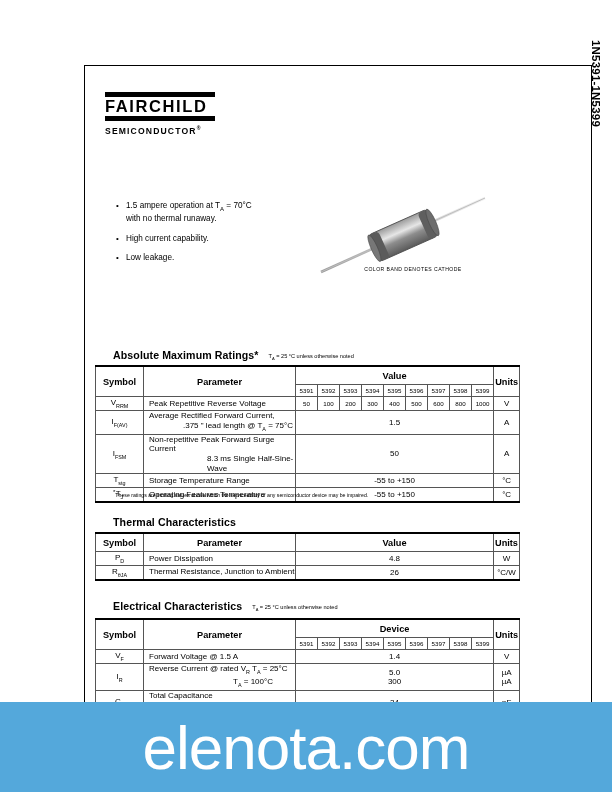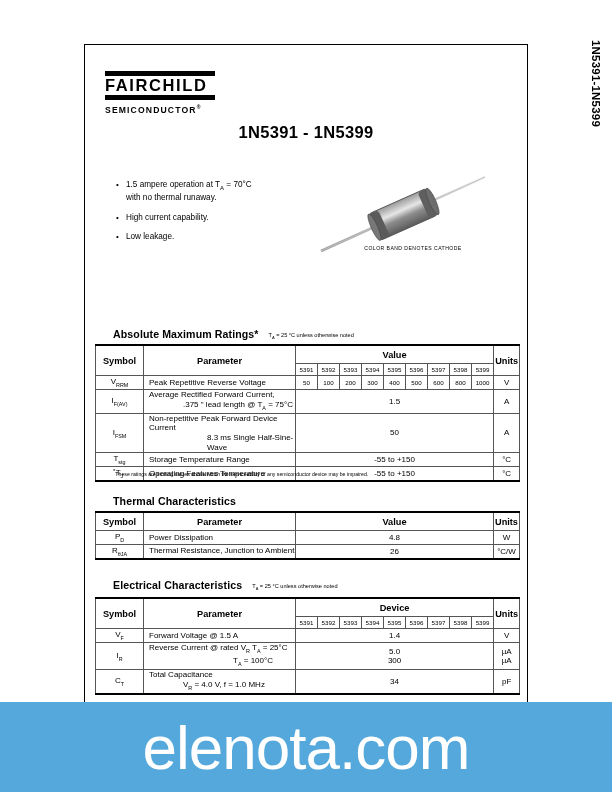--- a/index.html
+++ b/index.html
@@ -34,22 +34,22 @@
     letter-spacing: 0.2px;
     writing-mode: vertical-rl;
     text-orientation: mixed;
     white-space: nowrap;
     line-height: 24px;
   }
   
   .content-box {
     position: absolute;
     left: 84px;
-    top: 44px;
-    width: 444px;
+    top: 65px;
+    width: 508px;
     height: 676px;
     border: 1px solid #000;
     box-sizing: border-box;
   }
   .inner {
     position: absolute;
     left: 0; top: 0;
     width: 442px;
     height: 674px;
   }
@@ -272,21 +272,20 @@
   <div class="content-box">
     <div class="inner">
 
       <div class="logo">
         <div class="logo-bar"></div>
         <div class="logo-name">FAIRCHILD</div>
         <div class="logo-bar"></div>
         <div class="logo-sub"><span>SEMICONDUCTOR</span><sup>®</sup></div>
       </div>
 
-      <div class="part-title">1N5391 - 1N5399</div>
 
       <div class="features">
 
         <div class="feat-item">
           <span class="feat-bullet">•</span>
           <span>1.5 ampere operation at T</span><sub class="small">A</sub><span> = 70°C</span><br>
           <span>with no thermal runaway.</span>
         </div>
 
         <div class="feat-item">
@@ -390,21 +389,21 @@
           <td class="par">
             <span>Average Rectified Forward Current,</span>
             <span class="indent1">.375 " lead length @ T<sub style="font-size:5.4px">A</sub> = 75°C</span>
           </td>
           <td class="val" colspan="9">1.5</td>
           <td class="unit">A</td>
         </tr>
         <tr style="height:32px">
           <td class="sym"><span>I</span><sub style="font-size:5.4px">FSM</sub></td>
           <td class="par">
-            <span>Non-repetitive Peak Forward Device</span>
+            <span>Non-repetitive Peak Forward Surge</span>
             <span style="display:block">Current</span>
             <span class="indent2">8.3 ms Single Half-Sine-Wave</span>
           </td>
           <td class="val" colspan="9">50</td>
           <td class="unit">A</td>
         </tr>
         <tr style="height:14px">
           <td class="sym"><span>T</span><sub style="font-size:5.4px">stg</sub></td>
           <td class="par">Storage Temperature Range</td>
           <td class="val" colspan="9">-55 to +150</td>

